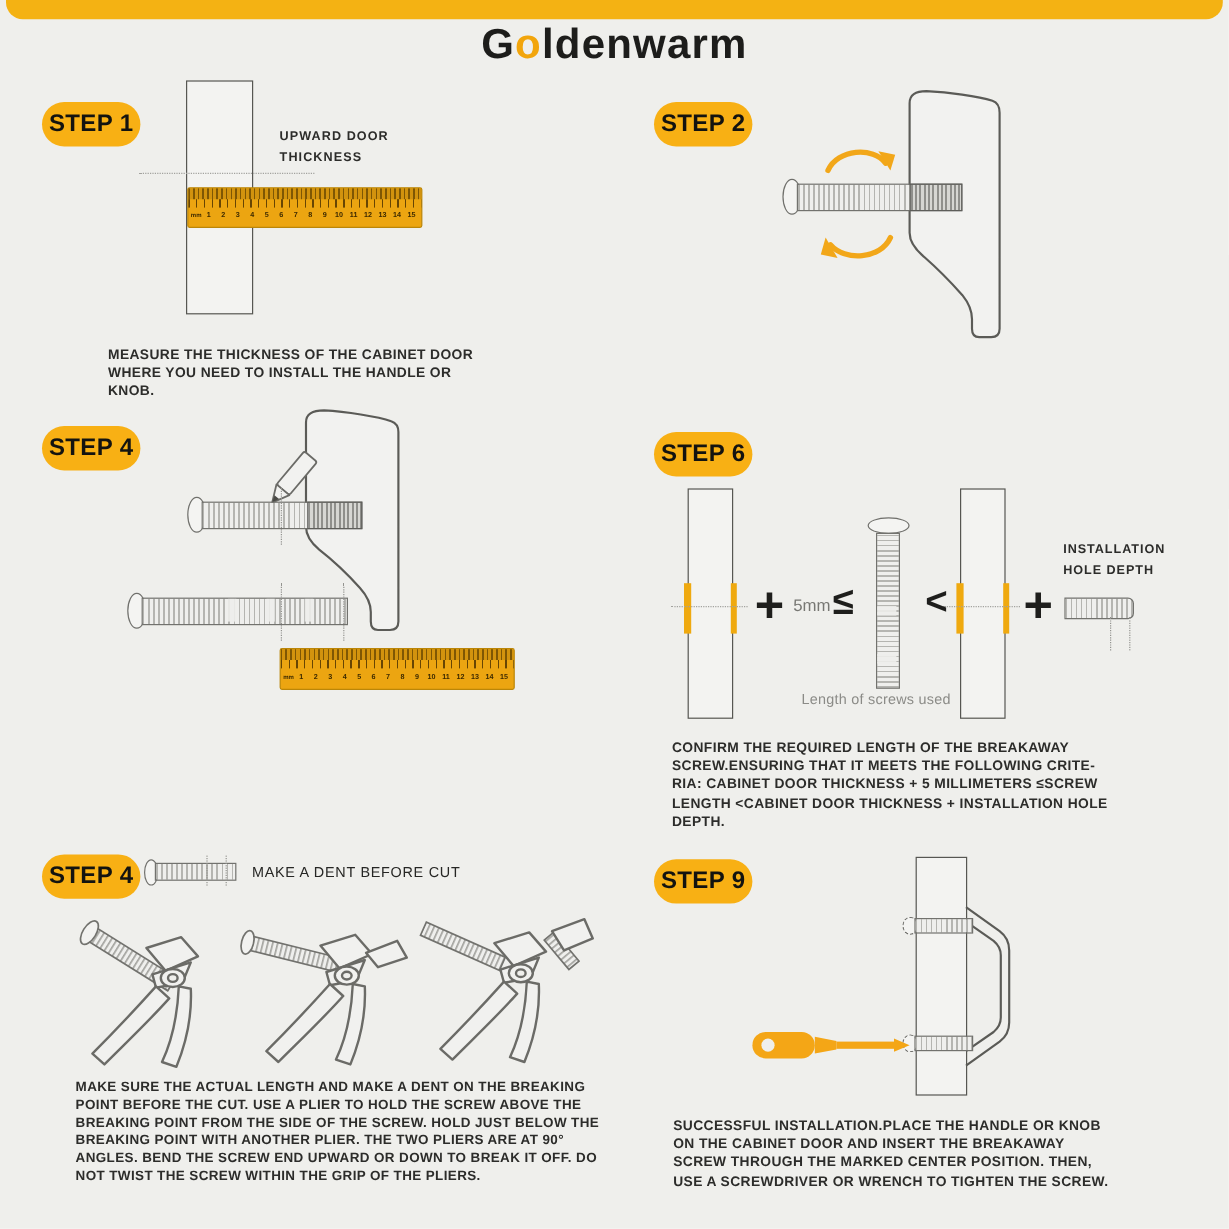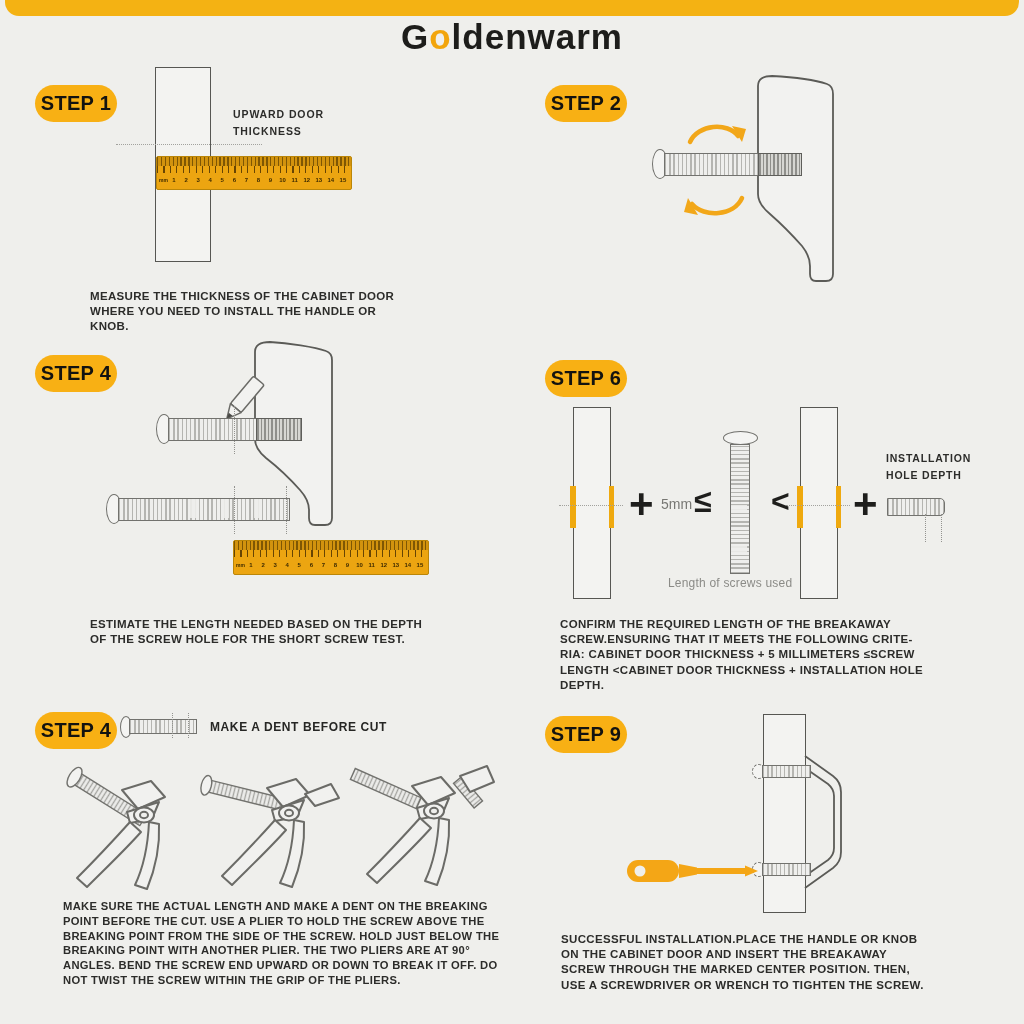--- a/index.html
+++ b/index.html
@@ -11,21 +11,21 @@
          font-weight:700;letter-spacing:1px;color:#1D1D1B}
   .brand .o{color:#F2A50C}
   .badge{position:absolute;width:82px;height:37px;background:#F8B014;border-radius:19px;
          display:flex;align-items:center;justify-content:center;font-size:20px;font-weight:800;
          color:#131310;letter-spacing:.3px;z-index:6}
   .caption{position:absolute;font-size:11.5px;font-weight:700;letter-spacing:.33px;
            line-height:1.32;color:#2C2C2A;white-space:pre-line;z-index:6}
   .caption.small{font-size:11.2px}
   .dlabel{position:absolute;font-size:10.5px;font-weight:700;letter-spacing:.9px;line-height:1.6;
           color:#2C2C2A;white-space:pre-line;z-index:6}
-  .note{position:absolute;font-size:12px;font-weight:700;letter-spacing:.6px;color:#26262­4;z-index:6}
+  .note{position:absolute;font-size:12px;font-weight:400;letter-spacing:.6px;color:#26262­4;z-index:6}
   .glabel{position:absolute;font-size:12px;color:#8B8B87;letter-spacing:.2px;z-index:6}
   .formula{position:absolute;font-weight:700;color:#1E1E1C;line-height:1;z-index:6}
   .hline{position:absolute;border-top:1.7px dotted #A2A29E;height:0;z-index:3}
   .vline{position:absolute;border-left:1.6px dotted #93938F;width:0;z-index:5}
   .door{position:absolute;border:1.7px solid #56565­2;border:1.7px solid #565652;background:#F3F3F1;z-index:2}
   .mark{position:absolute;width:5.5px;height:42px;background:#EFA90F;z-index:4}
   .screwhead{position:absolute;border:1.3px solid #70706C;border-radius:50%;background:#F4F4F2;z-index:4}
   .screwhead.dashed{border-style:dashed}
   .shaft{position:absolute;border:1.3px solid #72726E;z-index:4;
          background:repeating-linear-gradient(90deg,#B5B5B1 0 1.4px,#EFEFED 1.4px 4.2px)}
@@ -150,22 +150,20 @@
         <span>8</span>
         <span>9</span>
         <span>10</span>
         <span>11</span>
         <span>12</span>
         <span>13</span>
         <span>14</span>
         <span>15</span>
       </div>
     </div>
-  <div class="caption" style="left:90px;top:617px;width:390px">ESTIMATE THE LENGTH NEEDED BASED ON THE DEPTH
-OF THE SCREW HOLE FOR THE SHORT SCREW TEST.</div>
 
   <div class="badge" style="left:545px;top:360px">STEP 6</div>
   <div class="door" style="left:573px;top:407px;width:36px;height:190px">
     <div class="mark" style="left:-4px;top:78px"></div>
     <div class="mark" style="right:-4px;top:78px"></div>
   </div>
   <div class="hline" style="left:559px;top:505px;width:64px"></div>
   <div class="formula" style="left:629px;top:483px;font-size:42px">+</div>
   <div class="formula" style="left:661px;top:497px;font-size:14px;font-weight:400;color:#77777­3;color:#777773">5mm</div>
   <div class="formula" style="left:694px;top:485px;font-size:32px">≤</div>

